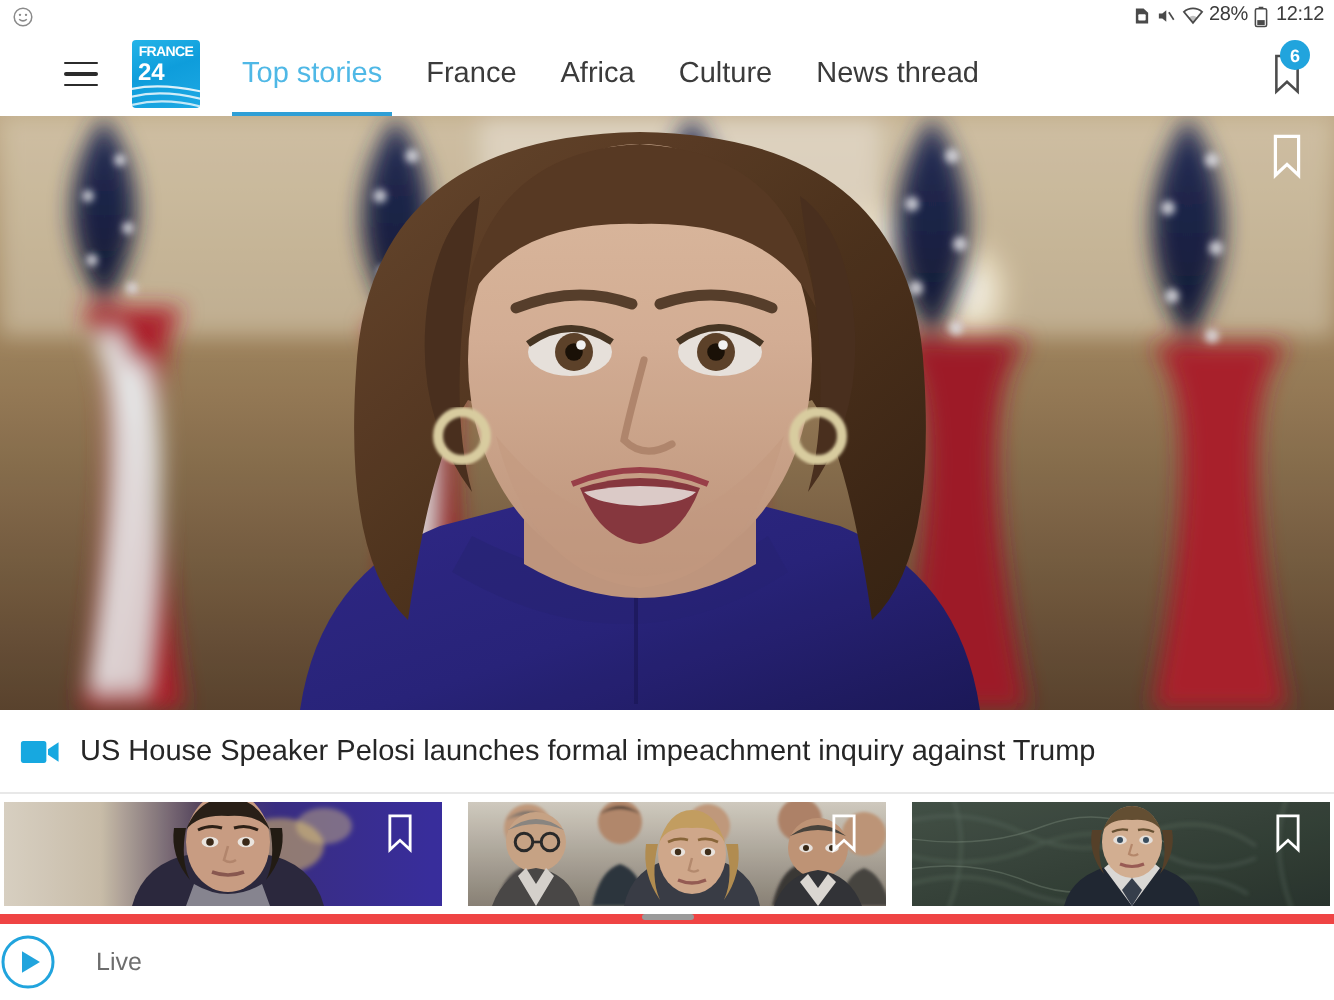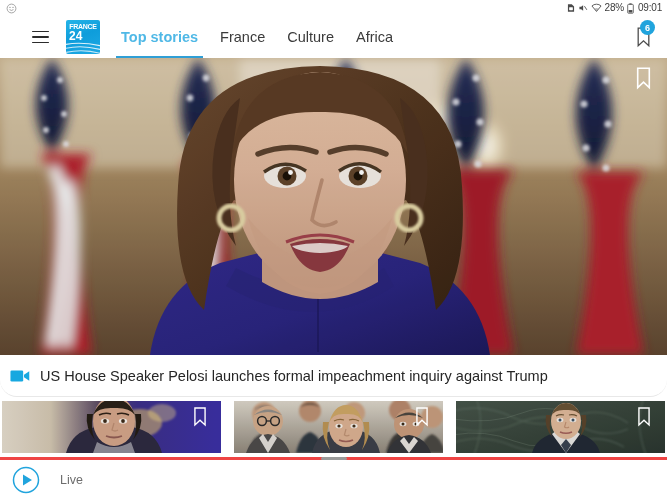--- a/index.html
+++ b/index.html
@@ -83,21 +83,21 @@
   .tab {
     position: relative;
     height: 42px;
     display: flex; align-items: center;
     padding: 0 11px;
     font-size: 14.5px;
     color: #3b3b3b;
     white-space: nowrap;
     cursor: pointer;
   }
-  .tab.active { color: #4fb8e6; font-weight: bold; }
+  .tab.active { color: #4fb8e6; }
   .tab.active::after {
     content: "";
     position: absolute; left: 6px; right: 6px; bottom: 0;
     height: 2.5px; background: #2f9fd6;
   }
 
   .bookmark-nav {
     width: 40px; height: 42px;
     display: flex; align-items: center; justify-content: center;
     position: relative; margin-right: 4px;
@@ -130,21 +130,20 @@
     cursor: pointer;
   }
 
   
   .headline-row {
     height: 42px;
     background: #ffffff;
     display: flex; align-items: center;
     padding-left: 10px;
     border-bottom: 1px solid #e8e8e8;
-    border-radius: 17px;
   }
   .cam-icon { flex: 0 0 auto; margin-right: 10px; display: block; }
   .headline-text {
     font-size: 14.5px;
     color: #262626;
     white-space: nowrap;
   }
 
   
   .thumb-strip {
@@ -178,22 +177,21 @@
     width: 26px; height: 3px;
     background: #9a9a9a;
     border-radius: 2px;
   }
 
   
   .live-bar {
     height: 42px;
     background: #ffffff;
     display: flex; align-items: center;
-    padding-left: 12px;
-    border-top: 3px solid #ef4444;
+    border-top: 5px solid #ef4444;
   }
   .play-btn {
     width: 28px; height: 28px;
     flex: 0 0 auto;
     cursor: pointer;
   }
   .live-label {
     margin-left: 20px;
     font-size: 12.5px;
     color: #6d6d6d;
@@ -223,21 +221,21 @@
     <svg class="sb-ico" width="11" height="10" viewBox="0 0 14 12">
       <path d="M7 10.4 1.2 3.4a8.6 8.6 0 0 1 11.6 0z" fill="none" stroke="#4a4a4a" stroke-width="1.1"></path>
       <path d="M7 10.2 4.4 7a4 4 0 0 1 5.2 0z" fill="#4a4a4a" opacity="0.35"></path>
     </svg>
     <span class="battery-pct">28%</span>
     <svg class="sb-ico" width="7" height="11" viewBox="0 0 9 14">
       <rect x="3" y="0.4" width="3" height="1.3" fill="#4a4a4a"></rect>
       <rect x="0.9" y="1.7" width="7.2" height="11.4" rx="1" fill="none" stroke="#4a4a4a" stroke-width="1"></rect>
       <rect x="2.1" y="9" width="4.8" height="3.2" fill="#4a4a4a"></rect>
     </svg>
-    <span class="sb-clock">09:01</span>
+    <span class="sb-clock">12:12</span>
   </div>
 </div>
 
 <div class="nav-bar">
 
   <div class="hamburger">
     <span></span>
     <span></span>
     <span></span>
   </div>
@@ -254,24 +252,27 @@
   </div>
 
   <div class="tabs">
     <div class="tab active">
       <span>Top stories</span>
     </div>
     <div class="tab">
       <span>France</span>
     </div>
     <div class="tab">
+      <span>Africa</span>
+    </div>
+    <div class="tab">
       <span>Culture</span>
     </div>
     <div class="tab">
-      <span>Africa</span>
+      <span>News thread</span>
     </div>
   </div>
 
   <div class="bookmark-nav">
     <div class="badge">6</div>
     <svg width="17" height="22" viewBox="0 0 18 24">
       <path d="M3.2 2.2h11.6v19.4L9 16.2l-5.8 5.4z" fill="none" stroke="#4c4c4c" stroke-width="1.4"></path>
     </svg>
   </div>
 </div>

